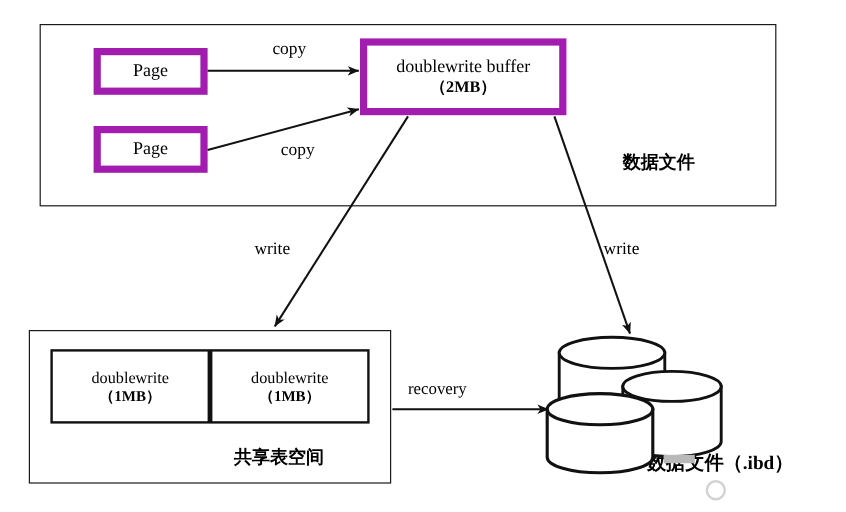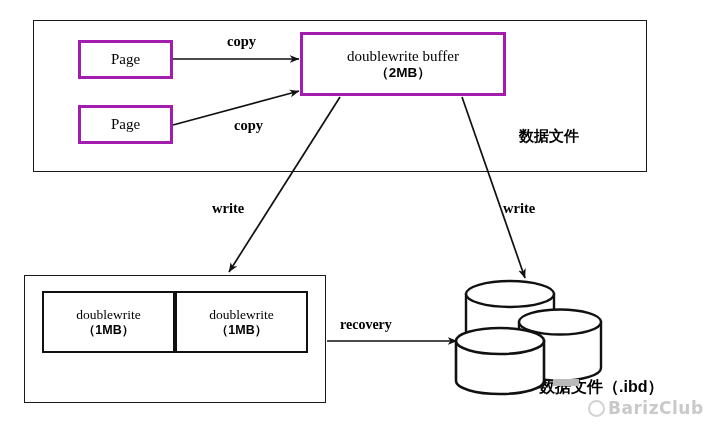--- a/index.html
+++ b/index.html
@@ -10,31 +10,30 @@
     overflow:hidden;
     font-family:"Liberation Serif","DejaVu Serif",serif;
     color:#000000;
   }
   .box{
     position:absolute;
     box-sizing:border-box;
     background:#ffffff;
   }
   .outer{border:1.5px solid #1a1a1a;}
-  .thick{border:3px solid #a21caf;}
+  .thick{border:6px solid #a21caf;}
   .med{border:2.2px solid #111111;}
   .lbl{
     position:absolute;
     white-space:nowrap;
     line-height:1.12;
     text-align:center;
-    font-weight:bold;
   }
   .en{font-family:"Liberation Serif","DejaVu Serif",serif;}
-  .cn{font-family:Liberation Sans, sans-serif;font-weight:700;}
+  .cn{font-family:Liberation Serif, serif;font-weight:700;}
   .ctr-txt{
     position:absolute;inset:0;
     display:flex;flex-direction:column;
     align-items:center;justify-content:center;
     text-align:center;line-height:1.15;
   }
   svg.ov{position:absolute;left:0;top:0;width:705px;height:427px;overflow:visible;pointer-events:none;}
   .wm{
     position:absolute;
     color:#c9c9c9;
@@ -63,21 +62,21 @@
       <span>Page</span>
     </div>
   </div>
 
   <div class="box thick" style="left:78px;top:105px;width:95px;height:39px;">
     <div class="ctr-txt en" style="font-size:15px;">
       <span>Page</span>
     </div>
   </div>
 
-  <div class="box thick" style="left:300px;top:32px;width:206px;height:64px;">
+  <div class="box thick" style="left:300px;top:32px;width:172px;height:64px;">
     <div class="ctr-txt" style="font-size:15px;">
       <span class="en">doublewrite buffer</span>
       <span class="cn" style="font-size:13.5px;">（2MB）</span>
     </div>
   </div>
 
   <div class="lbl cn" style="left:519px;top:128px;font-size:15px;">数据文件</div>
 
   <div class="lbl en" style="left:227px;top:33px;font-size:14.5px;">copy</div>
   <div class="lbl en" style="left:234px;top:117px;font-size:14.5px;">copy</div>
@@ -91,20 +90,21 @@
     </div>
   </div>
 
   <div class="box med" style="left:175px;top:291px;width:133px;height:62px;">
     <div class="ctr-txt" style="font-size:13.5px;">
       <span class="en">doublewrite</span>
       <span class="cn" style="font-size:12.5px;">（1MB）</span>
     </div>
   </div>
 
+  <div class="lbl cn" style="left:195px;top:374px;font-size:15px;">共享表空间</div>
 
   <div class="lbl cn" style="left:539px;top:378px;font-size:16px;">数据文件（.ibd）</div>
 
   <div class="lbl en" style="left:212px;top:200px;font-size:14.5px;">write</div>
   <div class="lbl en" style="left:503px;top:200px;font-size:14.5px;">write</div>
   <div class="lbl en" style="left:340px;top:317px;font-size:14px;">recovery</div>
 
   <svg class="ov" viewBox="0 0 705 427">
     <defs>
       <marker id="ah" markerWidth="11" markerHeight="11" refX="9.2" refY="4" orient="auto" markerUnits="userSpaceOnUse">
@@ -133,15 +133,14 @@
     </g>
 
     <g fill="#ffffff" stroke="#111111" stroke-width="2.6">
       <path d="M456,341 L456,381 A44,13 0 0 0 544,381 L544,341 Z"></path>
       <ellipse cx="500" cy="341" rx="44" ry="13"></ellipse>
     </g>
   </svg>
 
   <div class="wmbar" style="left:553px;top:379px;width:26px;height:7px;"></div>
   <div class="wmcircle" style="left:588px;top:400px;width:17px;height:17px;"></div>
-  <div class="wm" style="left:608px;top:398px;font-size:17px;">BarizClub</div>
 
 </div>
 
 </body></html>

